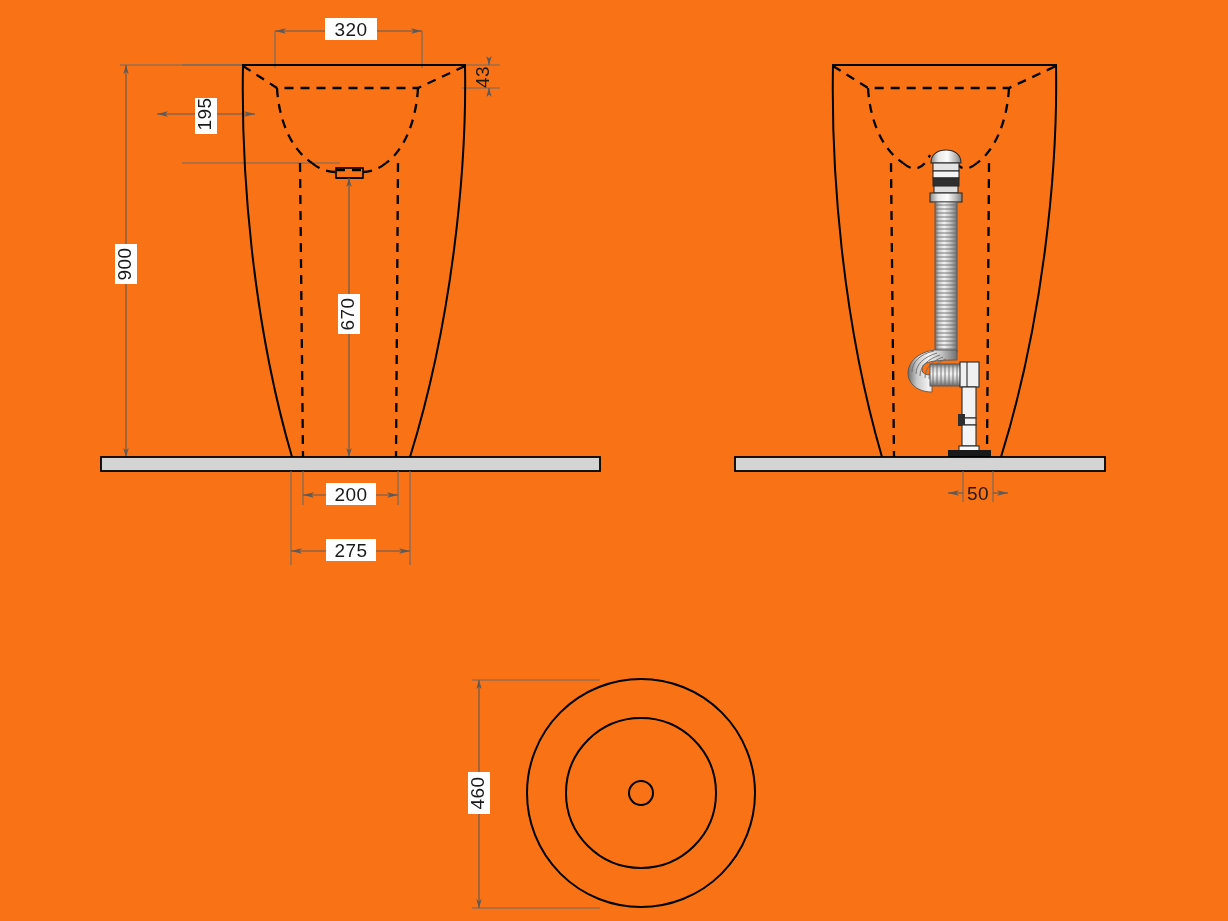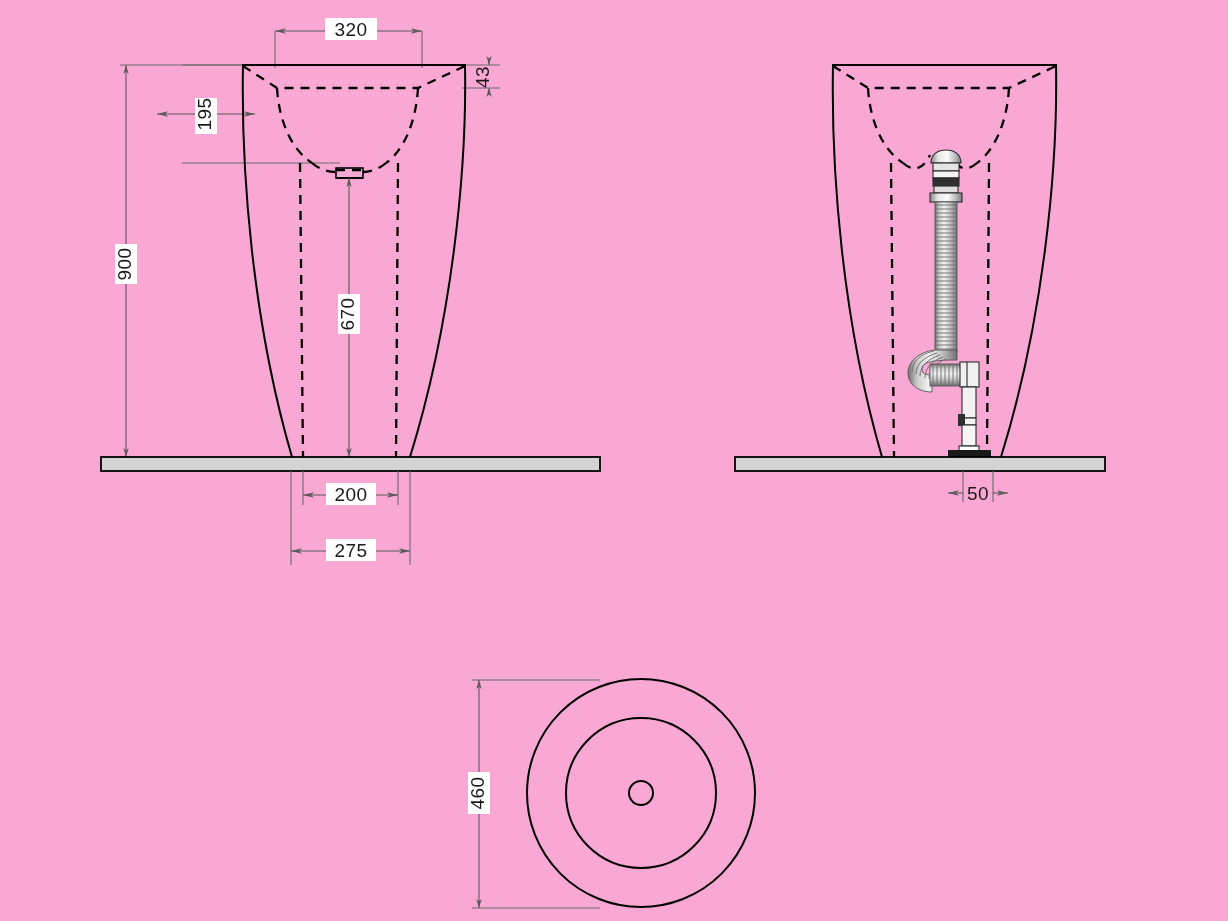--- a/index.html
+++ b/index.html
@@ -7,21 +7,21 @@
     padding: 0;
     background: #ffffff;
   }
   body {
     font-family: "Liberation Sans", sans-serif;
   }
   #drawing-sheet {
     position: relative;
     width: 1228px;
     height: 921px;
-    background: #f9a8d4;
+    background: #f97316;
     overflow: hidden;
     text-align: right;
   }
   #drawing-sheet svg {
     display: block;
   }
   .dim-text {
     font-family: "Liberation Sans", sans-serif;
     font-size: 19px;
     fill: #1a1a1a;

